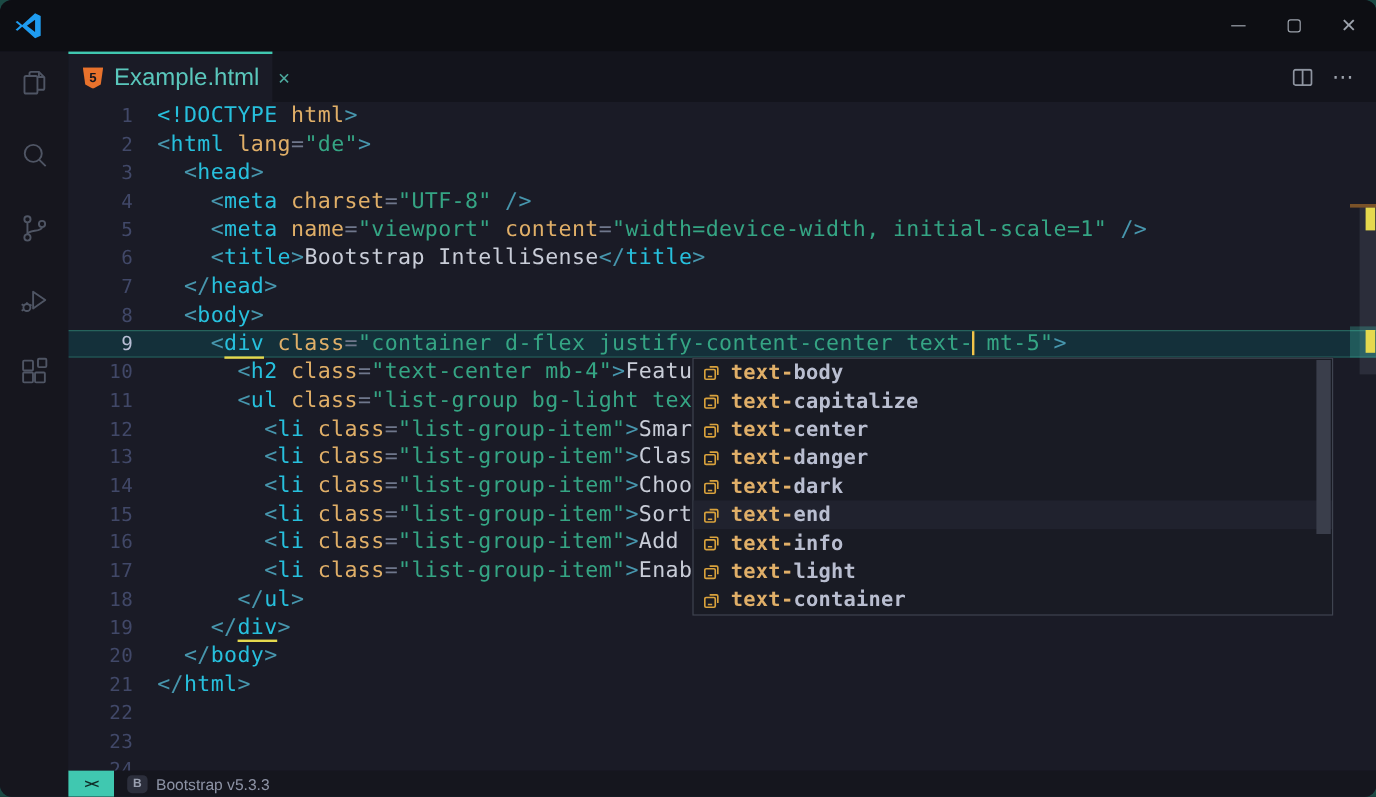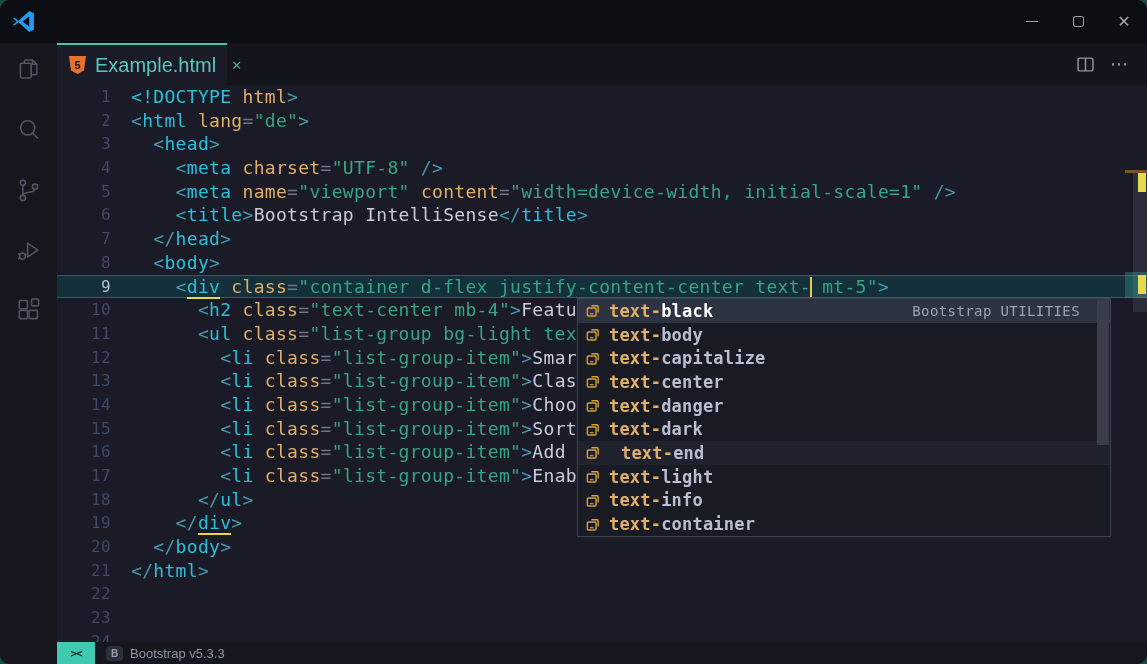--- a/index.html
+++ b/index.html
@@ -64,21 +64,21 @@
   
   .ov-thumb { position:absolute; right:0; width:14px; background:rgba(120,128,150,0.18); }
   .ov-marker { position:absolute; }
 
   
   .suggest { position:absolute; left:520px; top:213px; width:534px; z-index:5;
              background:var(--suggest-bg); border:1px solid var(--suggest-border);
              font-family:"DejaVu Sans Mono",monospace; }
   .srow { height:23.7px; display:flex; align-items:center; padding:0 4px; }
   .srow.sel { background:var(--suggest-selected-bg); }
-  .srow.hov { background:var(--suggest-hover-bg);gap:12px; }
+  .srow.hov { background:var(--suggest-hover-bg); }
   .srow svg { flex:0 0 17px; margin-left:3px; }
   .slabel { font-size:17px; font-weight:bold; letter-spacing:0.2px; margin-left:7px; white-space:pre; }
   .smatch { color:var(--suggest-match); }
   .srest { color:var(--suggest-text); }
   .sel .srest { color:var(--suggest-selected-text); }
   .sdetail { margin-left:auto; color:var(--suggest-detail); font-size:14px;
              letter-spacing:0.4px; padding-right:26px; font-weight:normal; }
   .sscroll { position:absolute; top:1px; right:1px; width:12px; height:145px; background:#3a3e4b; }
 
   
@@ -182,29 +182,20 @@
         <div id="ruler">
             <div class="ov-thumb" style="top: 85px; height: 142px;"></div>
             <div class="ov-marker" style="top: 85px; height: 3px; width: 22px; right: 0px; background: rgb(122, 82, 40);"></div>
             <div class="ov-marker" style="top: 88px; height: 19px; width: 8px; right: 1px; background: rgb(229, 217, 78);"></div>
             <div class="ov-marker" style="top: 187px; height: 26px; width: 22px; right: 0px; background: rgba(64, 198, 176, 0.28);"></div>
             <div class="ov-marker" style="top: 190px; height: 19px; width: 8px; right: 1px; background: rgb(229, 217, 78);"></div>
           </div>
 
         <div class="suggest">
           <div id="suggest-list">
-              <div class="srow sel">
-                <svg width="17" height="17" viewBox="0 0 16 16" fill="none" stroke="#d9a23c" stroke-width="1.3">
-                  <path d="M6 3.5 h5.3 a1.1 1.1 0 0 1 1.1 1.1 v5.3"></path>
-                  <rect x="2.2" y="5.6" width="8.2" height="7.6" rx="1"></rect>
-                  <path d="M4.6 11 h3.4" stroke-width="1.1"></path>
-                </svg>
-                <span class="slabel"><span class="smatch">text-</span><span class="srest">black</span></span>
-                <span class="sdetail">Bootstrap UTILITIES</span>
-              </div>
               <div class="srow">
                 <svg width="17" height="17" viewBox="0 0 16 16" fill="none" stroke="#d9a23c" stroke-width="1.3">
                   <path d="M6 3.5 h5.3 a1.1 1.1 0 0 1 1.1 1.1 v5.3"></path>
                   <rect x="2.2" y="5.6" width="8.2" height="7.6" rx="1"></rect>
                   <path d="M4.6 11 h3.4" stroke-width="1.1"></path>
                 </svg>
                 <span class="slabel"><span class="smatch">text-</span><span class="srest">body</span></span>
               </div>
               <div class="srow">
                 <svg width="17" height="17" viewBox="0 0 16 16" fill="none" stroke="#d9a23c" stroke-width="1.3">
@@ -245,29 +236,29 @@
                   <path d="M4.6 11 h3.4" stroke-width="1.1"></path>
                 </svg>
                 <span class="slabel"><span class="smatch">text-</span><span class="srest">end</span></span>
               </div>
               <div class="srow">
                 <svg width="17" height="17" viewBox="0 0 16 16" fill="none" stroke="#d9a23c" stroke-width="1.3">
                   <path d="M6 3.5 h5.3 a1.1 1.1 0 0 1 1.1 1.1 v5.3"></path>
                   <rect x="2.2" y="5.6" width="8.2" height="7.6" rx="1"></rect>
                   <path d="M4.6 11 h3.4" stroke-width="1.1"></path>
                 </svg>
+                <span class="slabel"><span class="smatch">text-</span><span class="srest">info</span></span>
+              </div>
+              <div class="srow">
+                <svg width="17" height="17" viewBox="0 0 16 16" fill="none" stroke="#d9a23c" stroke-width="1.3">
+                  <path d="M6 3.5 h5.3 a1.1 1.1 0 0 1 1.1 1.1 v5.3"></path>
+                  <rect x="2.2" y="5.6" width="8.2" height="7.6" rx="1"></rect>
+                  <path d="M4.6 11 h3.4" stroke-width="1.1"></path>
+                </svg>
                 <span class="slabel"><span class="smatch">text-</span><span class="srest">light</span></span>
-              </div>
-              <div class="srow">
-                <svg width="17" height="17" viewBox="0 0 16 16" fill="none" stroke="#d9a23c" stroke-width="1.3">
-                  <path d="M6 3.5 h5.3 a1.1 1.1 0 0 1 1.1 1.1 v5.3"></path>
-                  <rect x="2.2" y="5.6" width="8.2" height="7.6" rx="1"></rect>
-                  <path d="M4.6 11 h3.4" stroke-width="1.1"></path>
-                </svg>
-                <span class="slabel"><span class="smatch">text-</span><span class="srest">info</span></span>
               </div>
               <div class="srow">
                 <svg width="17" height="17" viewBox="0 0 16 16" fill="none" stroke="#d9a23c" stroke-width="1.3">
                   <path d="M6 3.5 h5.3 a1.1 1.1 0 0 1 1.1 1.1 v5.3"></path>
                   <rect x="2.2" y="5.6" width="8.2" height="7.6" rx="1"></rect>
                   <path d="M4.6 11 h3.4" stroke-width="1.1"></path>
                 </svg>
                 <span class="slabel"><span class="smatch">text-</span><span class="srest">container</span></span>
               </div>
             </div>

